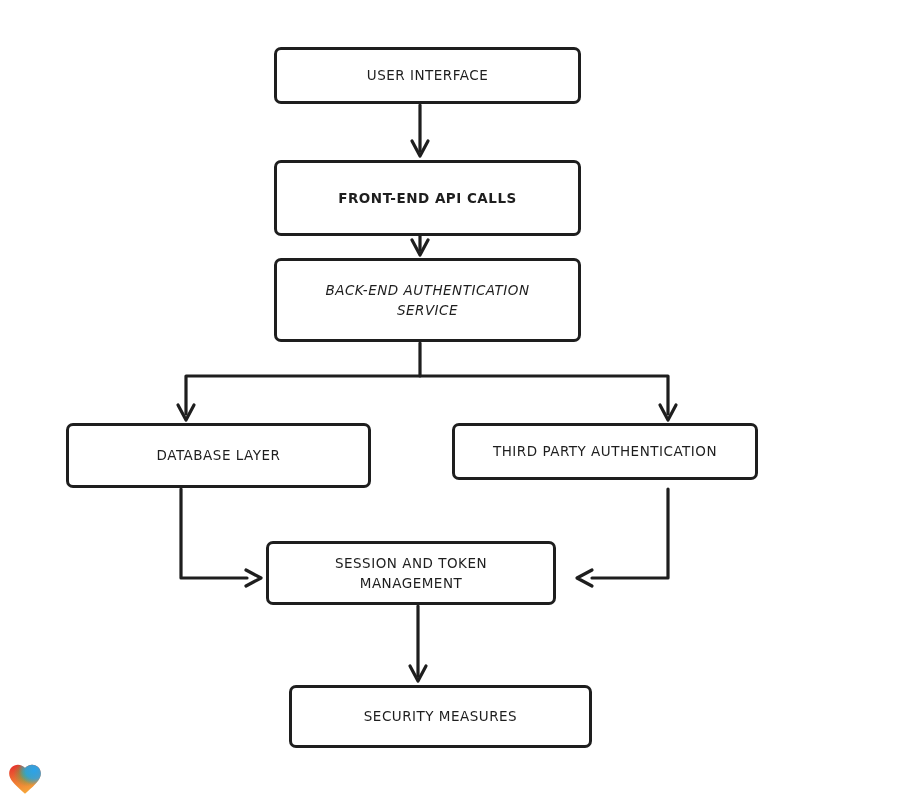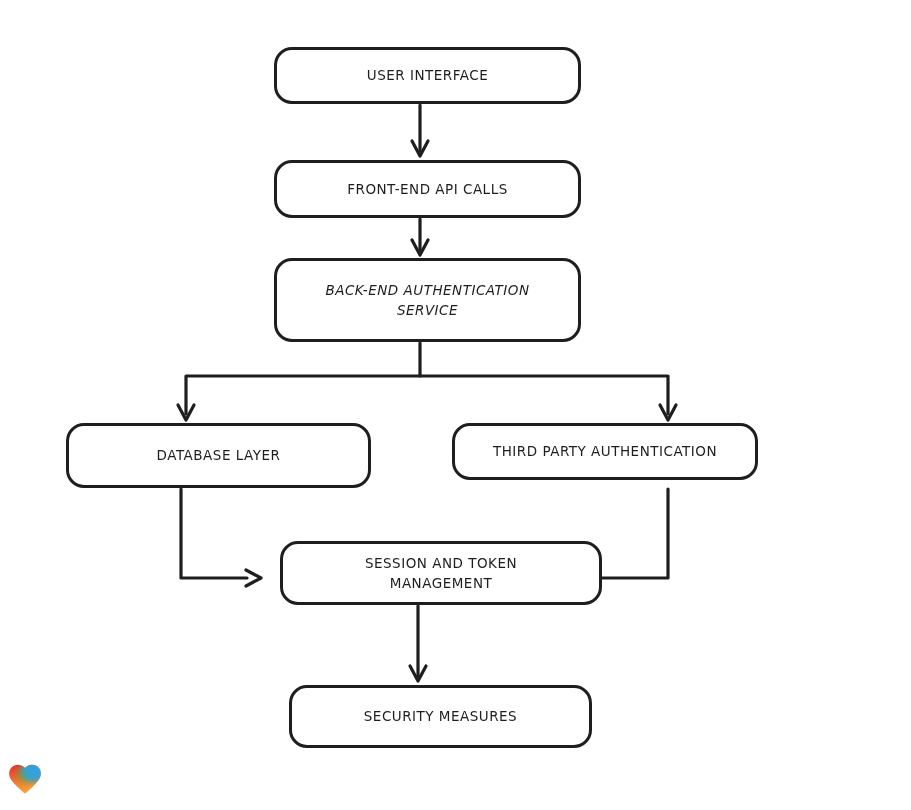--- a/index.html
+++ b/index.html
@@ -29,21 +29,21 @@
     fill: none;
     stroke-linecap: round;
     stroke-linejoin: round;
     pointer-events: stroke;
   }
   .node {
     position: absolute;
     box-sizing: border-box;
     background: #ffffff;
     border: 3.2px solid #1e1e1e;
-    border-radius: 18px;
+    border-radius: 7px;
     display: flex;
     align-items: center;
     justify-content: center;
     text-align: center;
   }
   .node .label {
     font-size: 13.5px;
     letter-spacing: 0.5px;
     line-height: 1.5;
     color: #1e1e1e;
@@ -95,38 +95,38 @@
     <g>
       <path d="M418 606 L418 676"></path>
       <path d="M410 666 L418 681 L426 666"></path>
     </g>
   </svg>
 
   <div class="node" style="left:274px; top:47px; width:307px; height:57px;">
     <span class="label">USER INTERFACE</span>
   </div>
 
-  <div class="node" style="left:274px; top:160px; width:307px; height:58px;">
+  <div class="node" style="left:274px; top:160px; width:307px; height:76px;font-weight:bold;">
     <span class="label">FRONT-END API CALLS</span>
   </div>
 
   <div class="node" style="left:274px; top:258px; width:307px; height:84px;font-style:italic;">
     <span class="label">BACK-END AUTHENTICATION
 SERVICE</span>
   </div>
 
   <div class="node" style="left:66px; top:423px; width:305px; height:65px;">
     <span class="label">DATABASE LAYER</span>
   </div>
 
   <div class="node" style="left:452px; top:423px; width:306px; height:57px;">
     <span class="label">THIRD PARTY AUTHENTICATION</span>
   </div>
 
-  <div class="node" style="left:280px; top:541px; width:322px; height:64px;">
+  <div class="node" style="left:266px; top:541px; width:290px; height:64px;">
     <span class="label">SESSION AND TOKEN
 MANAGEMENT</span>
   </div>
 
   <div class="node" style="left:269px; top:685px; width:303px; height:63px;margin-left:20px;">
     <span class="label">SECURITY MEASURES</span>
   </div>
 
   <svg class="logo" viewBox="0 0 24 24" xmlns="http://www.w3.org/2000/svg">
     <defs>

